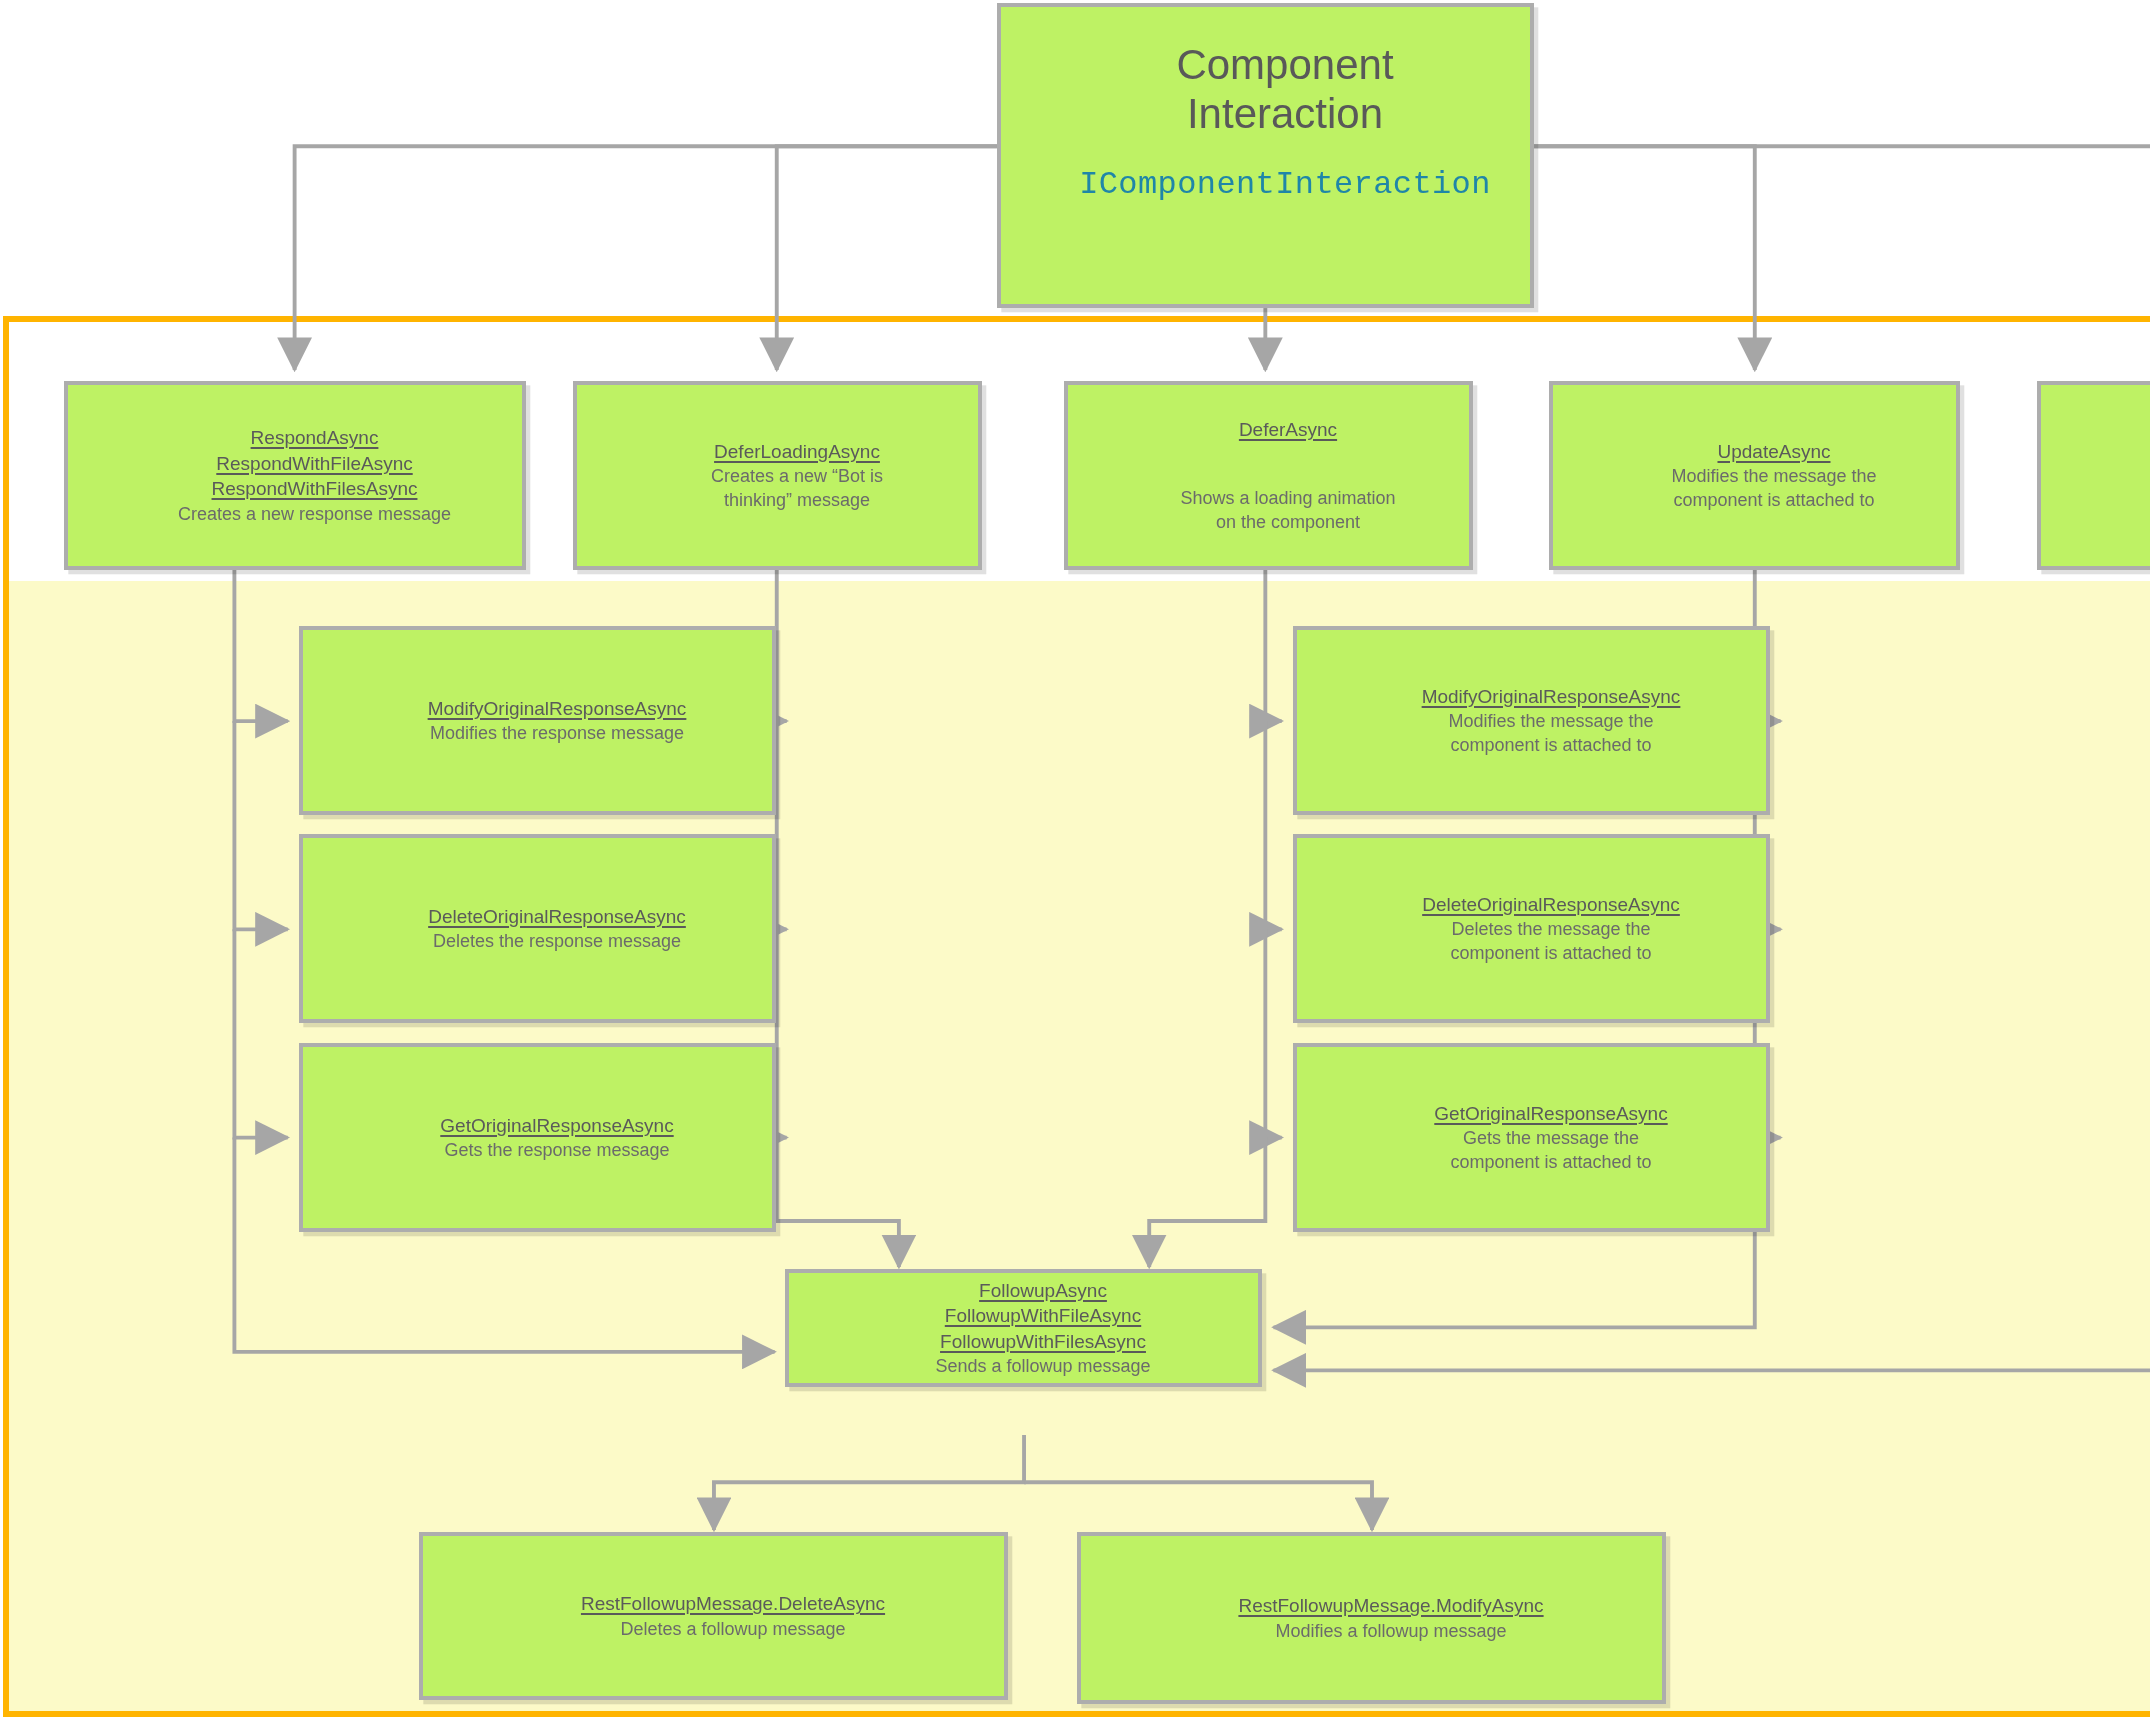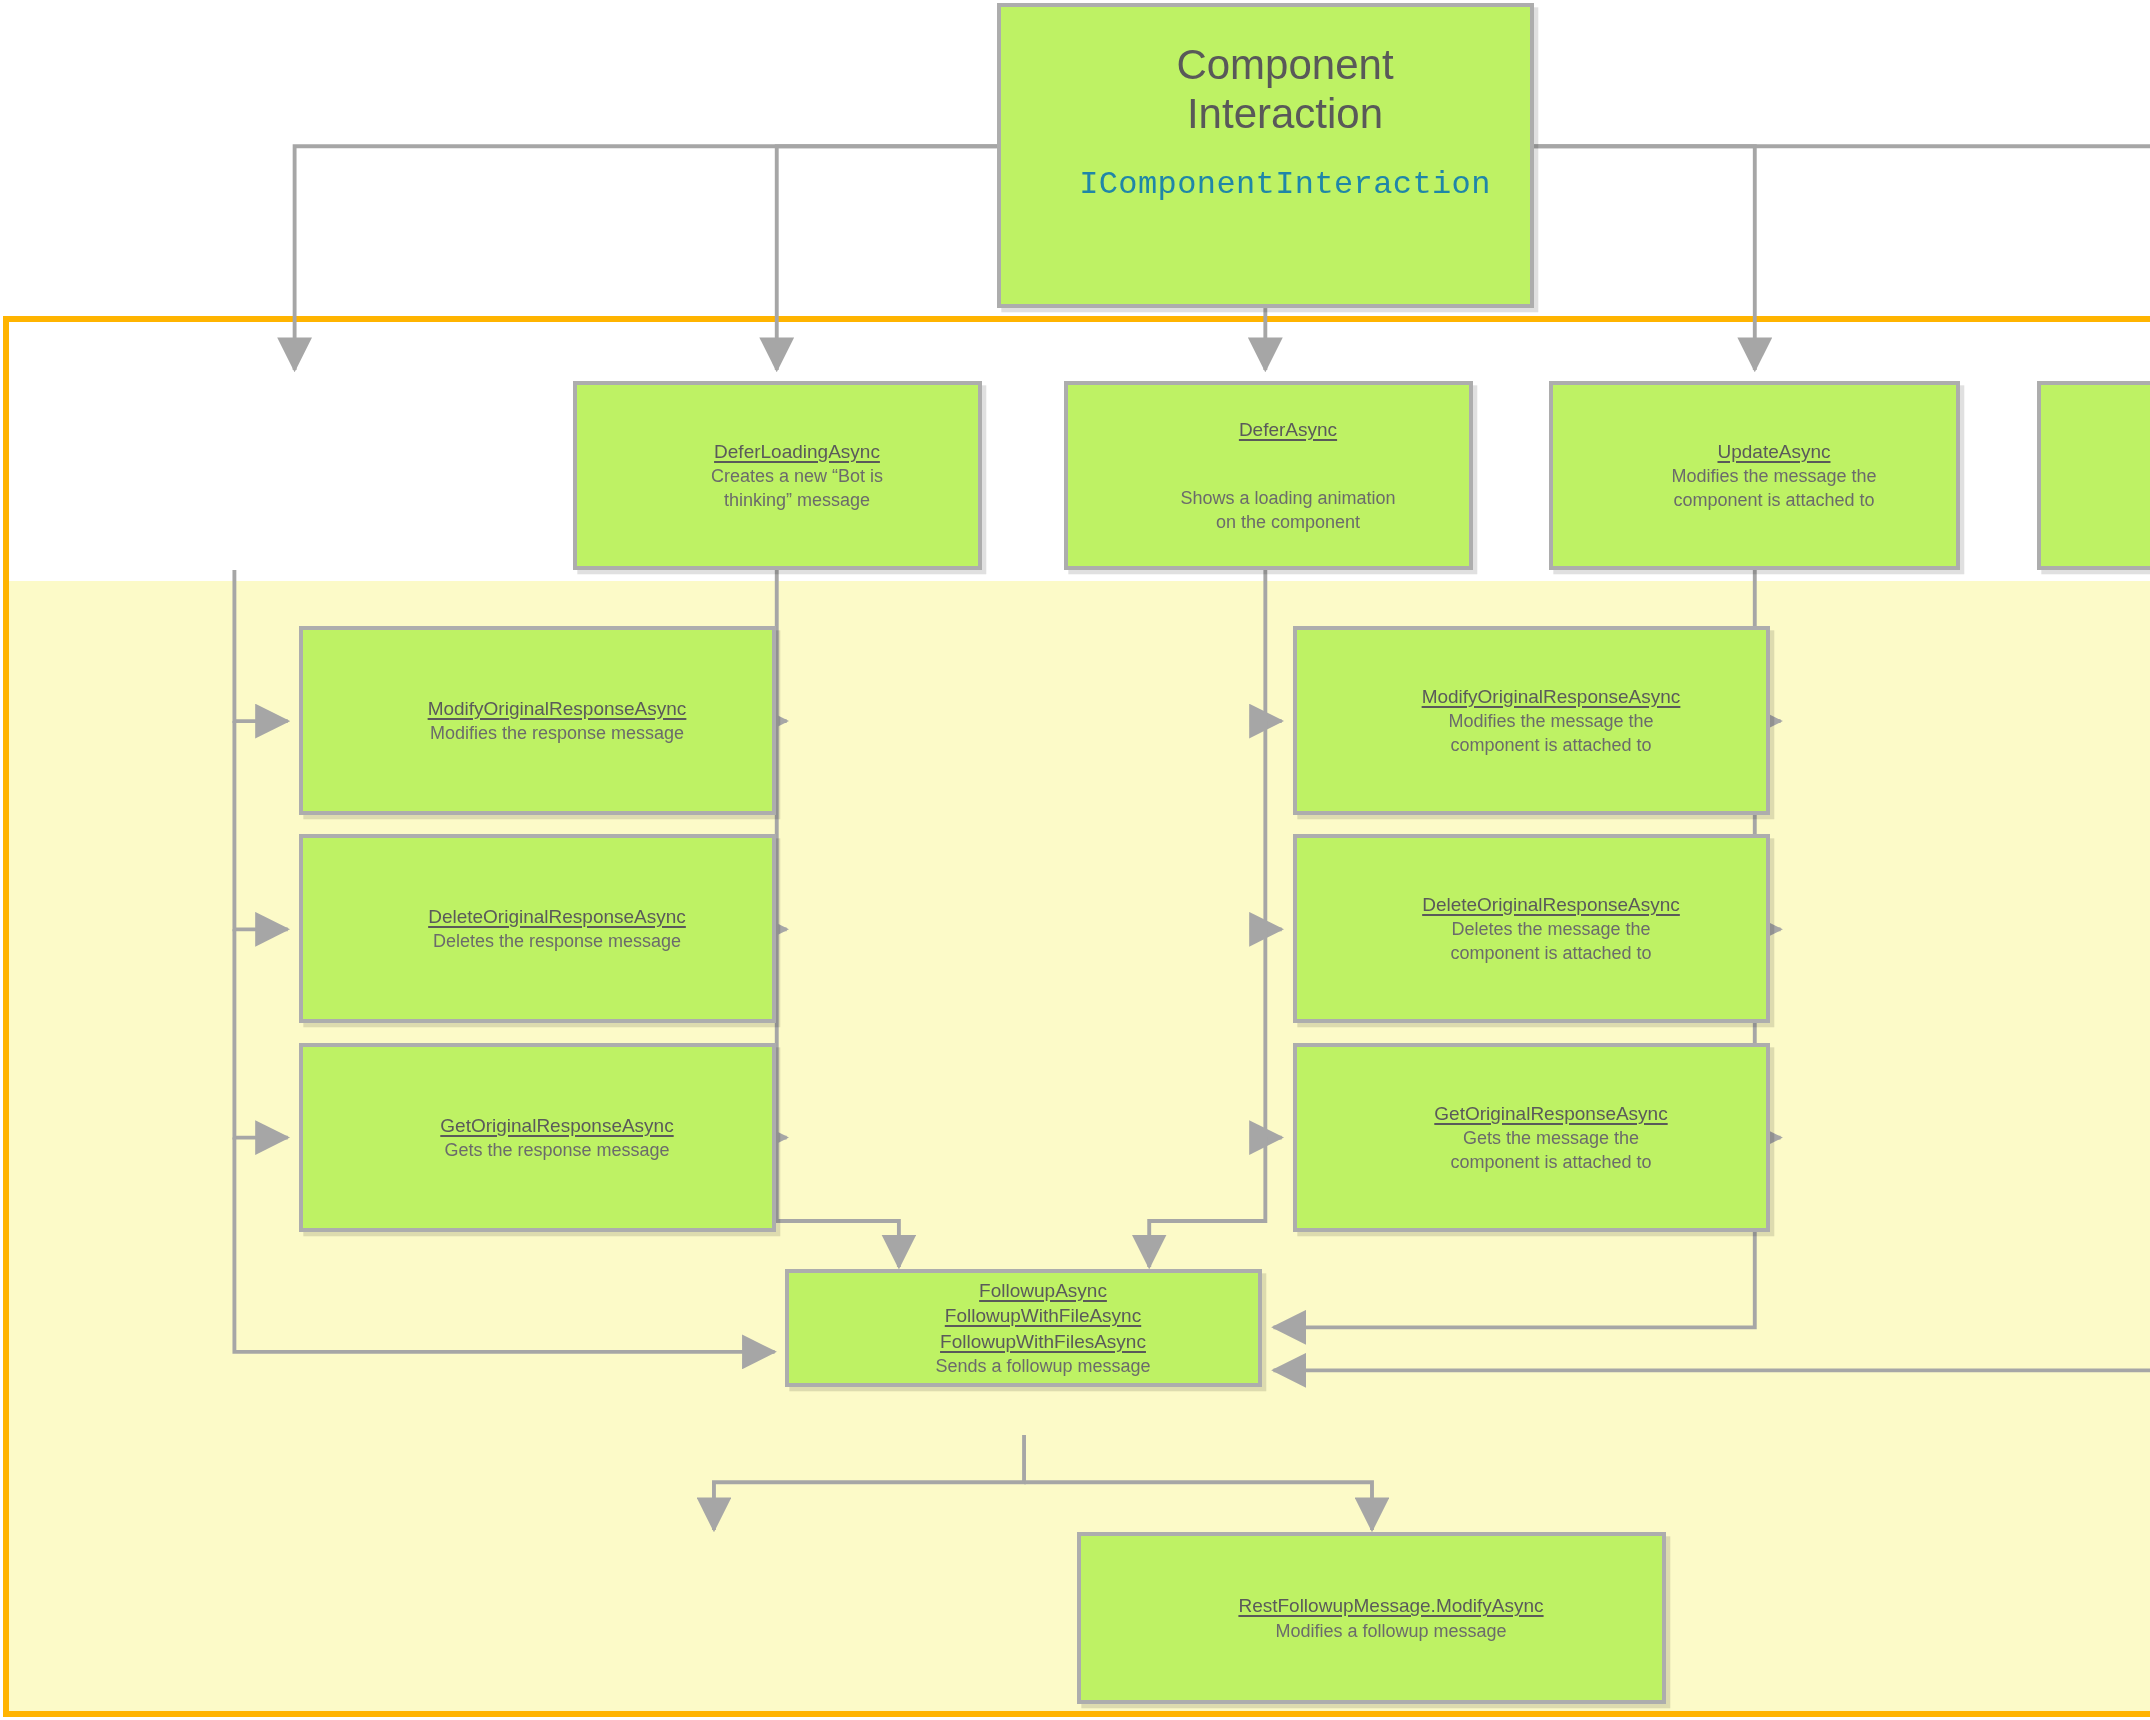--- a/index.html
+++ b/index.html
@@ -112,20 +112,26 @@
       <path d="M2381,3445 L3190,3445 L3190,3556"></path>
     </g>
   </svg>
 
   <div class="node" id="root-node">
     <div class="t">Component</div>
     <div class="t">Interaction</div>
     <div class="iface">IComponentInteraction</div>
   </div>
 
+  <div class="node r1" id="n-respond">
+    <div class="m">RespondAsync</div>
+    <div class="m">RespondWithFileAsync</div>
+    <div class="m">RespondWithFilesAsync</div>
+    <div class="d">Creates a new response message</div>
+  </div>
 
   <div class="node r1" id="n-deferloading">
     <div class="m">DeferLoadingAsync</div>
     <div class="d">Creates a new “Bot is
 thinking” message</div>
   </div>
 
   <div class="node r1" id="n-defer">
     <div class="m">DeferAsync</div>
     <div class="d">Shows a loading animation
@@ -172,19 +178,23 @@
 component is attached to</div>
   </div>
 
   <div class="node" id="n-followup">
     <div class="m">FollowupAsync</div>
     <div class="m">FollowupWithFileAsync</div>
     <div class="m">FollowupWithFilesAsync</div>
     <div class="d">Sends a followup message</div>
   </div>
 
+  <div class="node" id="n-rest-delete">
+    <div class="m">RestFollowupMessage.DeleteAsync</div>
+    <div class="d">Deletes a followup message</div>
+  </div>
   <div class="node" id="n-rest-modify">
     <div class="m">RestFollowupMessage.ModifyAsync</div>
     <div class="d">Modifies a followup message</div>
   </div>
 
 </div>
 
 
 </body></html>

